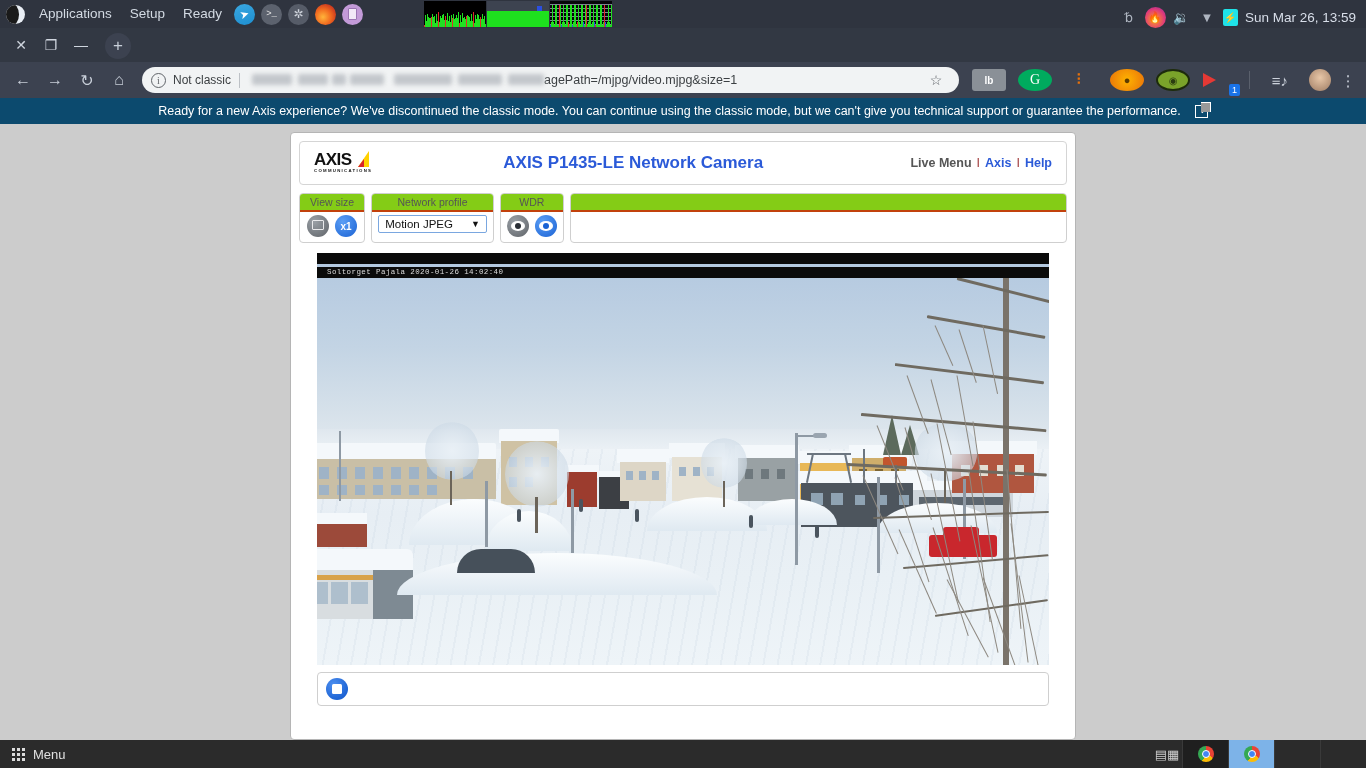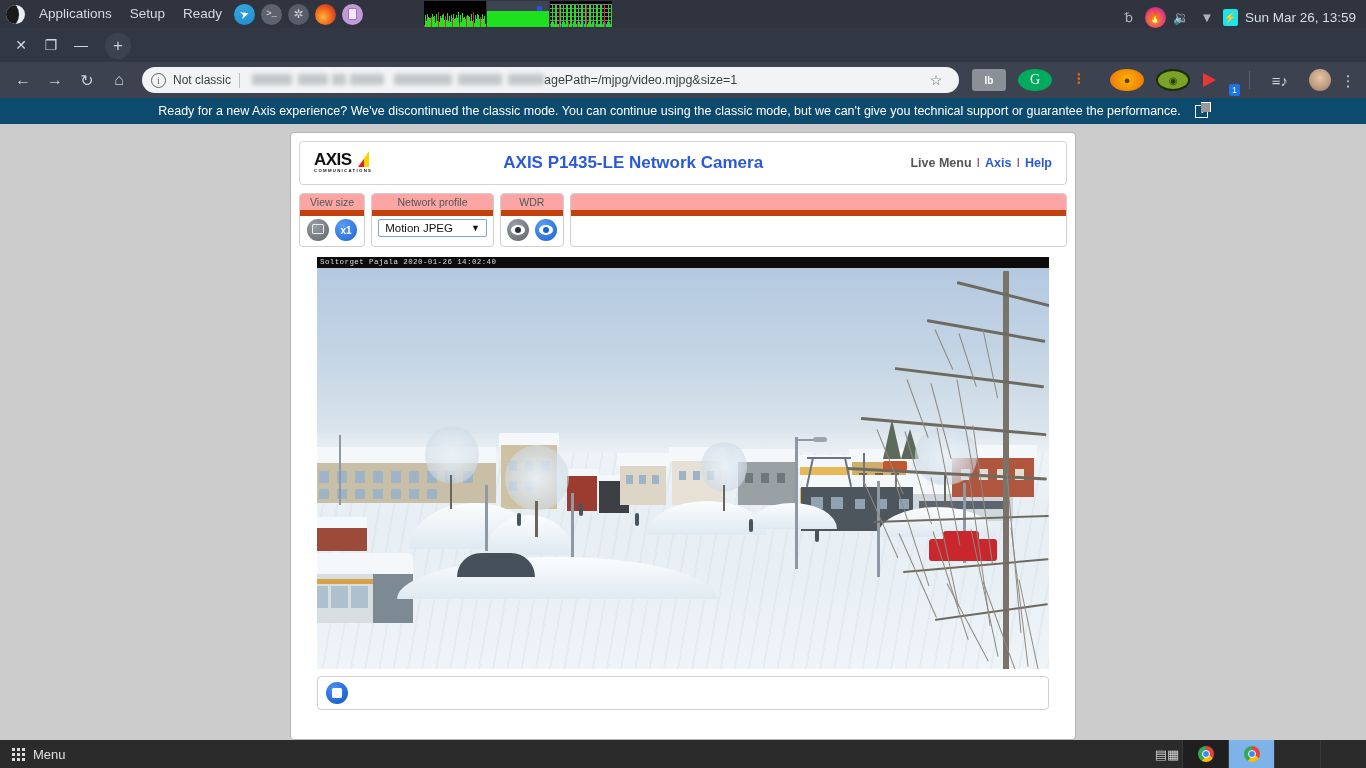--- a/index.html
+++ b/index.html
@@ -177,22 +177,22 @@
      color:#111; font-weight:bold; }
   .axis-title { flex: 1; text-align: center; color: #2b5ad8; font-size: 17px; font-weight: bold;
      margin-left: -30px; }
   .axis-nav { font-size: 12.5px; white-space: nowrap; }
   .axis-nav a { text-decoration: none; color: #2b5ad8; font-weight: bold; }
   .axis-nav .cur { color: #555; font-weight: bold; }
   .axis-nav .pipe { color: #a13b3b; margin: 0 5px; }
 
   .ctrlbar { display: flex; gap: 6px; margin-top: 8px; }
   .ctrlgrp { border: 1px solid #cfcfcf; border-radius: 4px; background: #fff; overflow:hidden; }
-  .ctrlgrp .cap { background: #fca5a5; color:#555; font-size: 10.5px; text-align:center;
-     padding: 2px 10px 2px; border-bottom:6px solid #c2410c; }
+  .ctrlgrp .cap { background: #84cc16; color:#555; font-size: 10.5px; text-align:center;
+     padding: 2px 10px 2px; border-bottom:2px solid #c2410c; }
   .ctrlgrp .body { padding: 3px 6px 5px; display:flex; align-items:center; gap:6px; justify-content:center; }
   .cbtn { width: 22px; height: 22px; border-radius: 50%; flex:none; position:relative; }
   .cbtn.gray { background: radial-gradient(circle at 35% 30%, #9aa0a6, #5f6368); }
   .cbtn.blue { background: radial-gradient(circle at 35% 30%, #5b9ef5, #1a62d4); }
   .cbtn .glyph { position:absolute; inset:0; display:flex; align-items:center; justify-content:center;
      color:#fff; font-size:10px; font-weight:bold; }
   .cbtn .sq { position:absolute; left:5px; top:5px; width:12px; height:10px; border:1.6px solid #e9eaec; border-radius:1px;}
   .eye { position:absolute; left:4px; top:6px; width:14px; height:10px; border-radius:50%;
      background:#fff; }
   .eye::after { content:""; position:absolute; left:4px; top:2px; width:6px; height:6px;
@@ -202,23 +202,23 @@
   .sel { font-size: 11.5px; padding: 2px 6px; color:#111; display:flex; align-items:center; gap:18px;
      white-space:nowrap; }
   .sel .cv { color:#111; }
   .sel .caret { font-size:9px; }
   .ctrlgrp.filler { flex: 1; }
   .ctrlgrp.filler .cap { padding: 2px; }
   .ctrlgrp.filler .body { height: 26px; }
 
   .videowrap { margin-top: 10px; display:flex; justify-content:center; }
   .video { width: 732px; height: 412px; position: relative; overflow: hidden; background:#0a0a0a; }
-  .osd { position:absolute; left:0; top:0; width:100%; height:11px; background:#0b0b0b; z-index:30;
+  .osd { position:absolute; left:0; top:14px; width:100%; height:11px; background:#0b0b0b; z-index:30;
      color:#dcdcdc; font-family:"Liberation Mono", monospace; font-size:7.5px; line-height:11px;
-     padding-left:3px; letter-spacing:0.4px; white-space:nowrap; }
+     padding-left:10px; letter-spacing:0.4px; white-space:nowrap; }
 
   
   .sky { position:absolute; left:0; top:11px; width:100%; height:185px;
      background: linear-gradient(#b4c9e0 0%, #c3d4e4 45%, #d6e1ea 80%, #e2e9ef 100%); }
   .ground { position:absolute; left:0; top:196px; width:100%; height:216px;
      background: linear-gradient(#eef3f7 0%, #e7eef4 30%, #e9f0f5 60%, #eef4f8 100%); }
   .ground::after { content:""; position:absolute; inset:0;
      background: repeating-linear-gradient(100deg, rgba(190,205,220,.18) 0 2px, transparent 2px 14px); }
   .hillrow { position:absolute; top:176px; left:0; width:100%; height:26px;
      background: linear-gradient(#dfe7ee, #eef3f7); }

